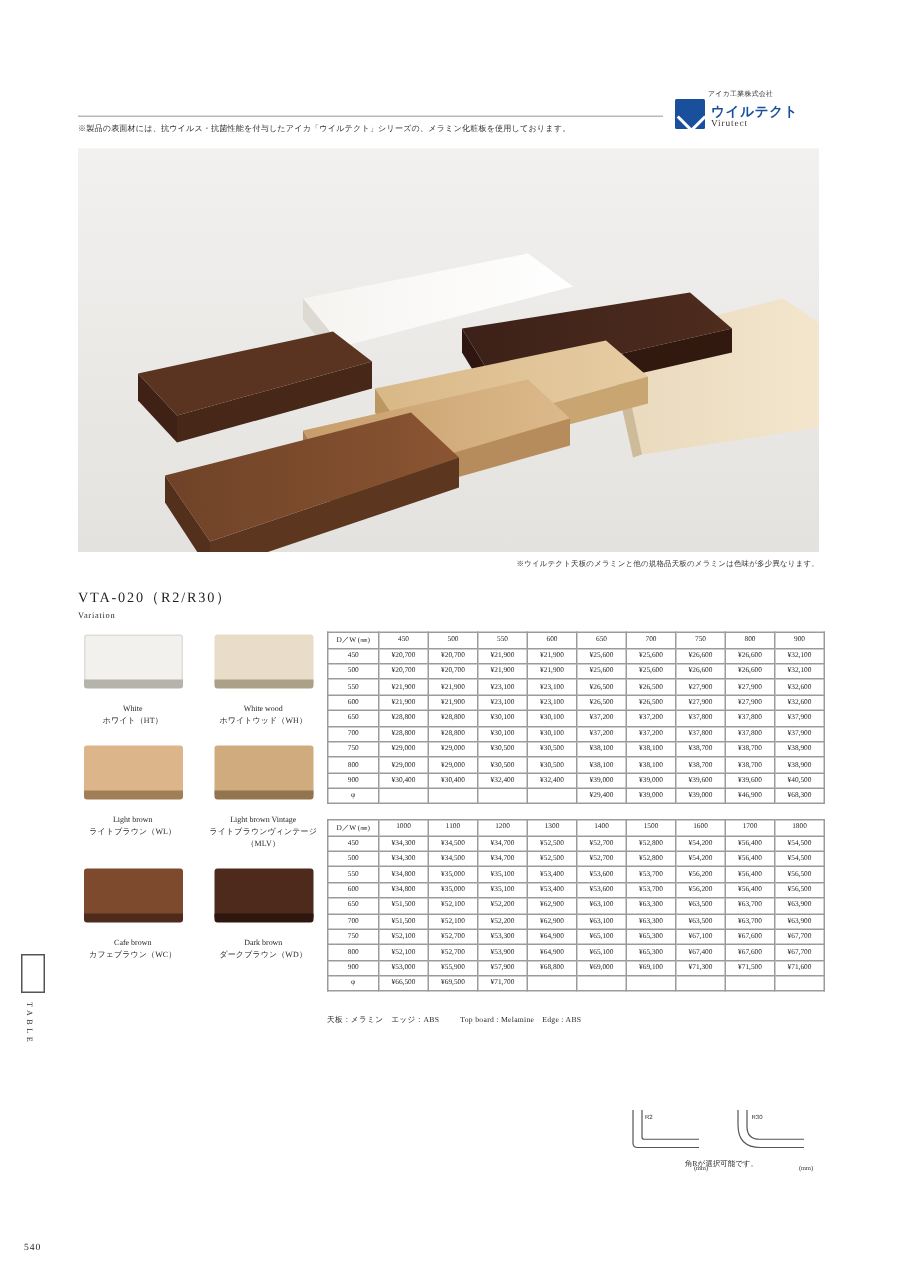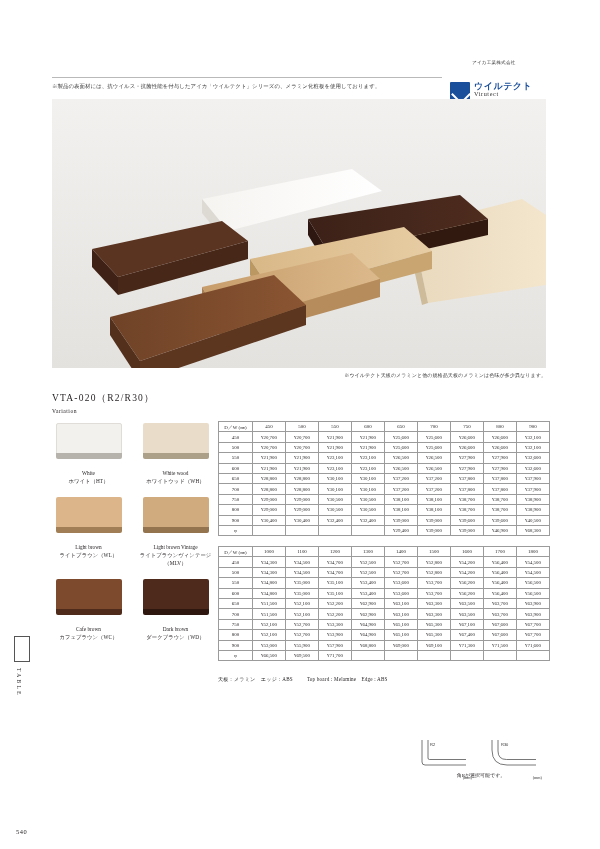--- a/index.html
+++ b/index.html
@@ -25,21 +25,21 @@
   .hdr-title .jp { letter-spacing:0.6px; font-size:7.6px; font-weight:400; }
   .hdr-rule { position:absolute; left:52px; top:77px; width:390px; height:1px; background:#b9b9b9; }
   .hdr-note {
     position:absolute; left:52px; top:82px; font-size:5.4px; line-height:1.5;
     letter-spacing:0.1px; color:#333;
   }
 
   
   .logo { position:absolute; right:54px; top:60px; width:96px; height:28px; }
   .logo-top { font-size:4.6px; color:#333; letter-spacing:0.2px; margin-left:22px;}
-  .logo-box { display:flex; align-items:flex-start; gap:4px; margin-top:17px; }
+  .logo-box { display:flex; align-items:flex-end; gap:4px; margin-top:1px; }
   .logo-mark {
     width:20px;height:20px;background:#1a4f9c;position:relative;border-radius:1px;
     flex:none;
   }
   .logo-mark:after{
     content:""; position:absolute; left:4px; top:4px; width:12px; height:12px;
     border-left:2.6px solid #fff; border-bottom:2.6px solid #fff;
     transform: rotate(-45deg) translate(-1px,1px);
   }
   .logo-jp { font-size:9px; font-weight:700; color:#1a4f9c; letter-spacing:0.5px; line-height:1.05; }

